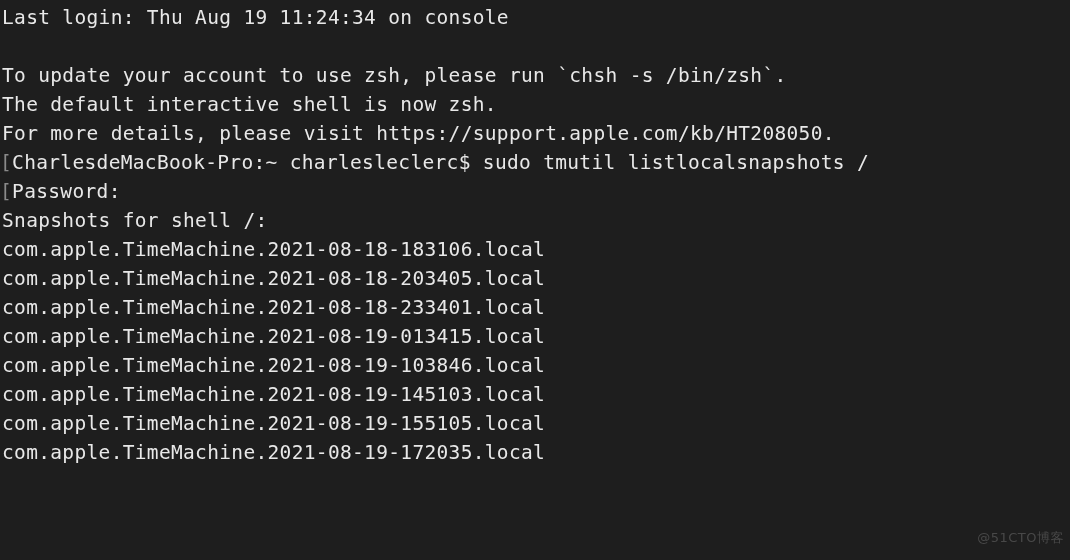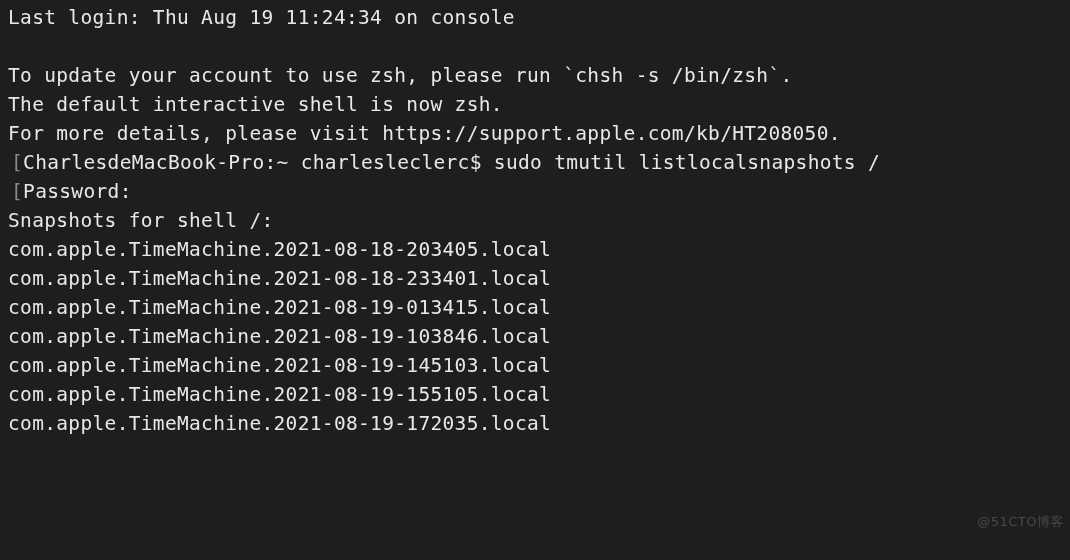--- a/index.html
+++ b/index.html
@@ -24,37 +24,37 @@
   #terminal-screen {
     position: absolute;
     left: 0;
     top: 0;
     right: 0;
     padding-top: 3px;
   }
   .term-line {
     height: 29px;
     white-space: pre;
-    padding-left: 8px;
+    padding-left: 2px;
     box-sizing: border-box;
   }
   
   .term-line.marked {
-    padding-left: 11px;
+    padding-left: 0;
   }
   .line-marker {
     color: #8a8a8a;
   }
   .blank-line {
     height: 29px;
   }
   #watermark {
     position: absolute;
     right: 6px;
-    bottom: 24px;
+    bottom: 8px;
     font-family: "DejaVu Sans", "Liberation Sans", sans-serif;
     font-size: 13px;
     letter-spacing: 0.5px;
     color: #6b6b6b;
     opacity: 0.55;
     white-space: pre;
     pointer-events: none;
   }
 </style>
 </head>
@@ -71,20 +71,21 @@
     <div class="term-line">To update your account to use zsh, please run `chsh -s /bin/zsh`.</div>
     <div class="term-line">The default interactive shell is now zsh.</div>
     <div class="term-line">For more details, please visit https://support.apple.com/kb/HT208050.</div>
 
     <div class="term-line marked"><span class="line-marker">[</span><span>CharlesdeMacBook-Pro:~ charlesleclerc$ </span><span>sudo tmutil listlocalsnapshots /</span></div>
 
     <div class="term-line marked"><span class="line-marker">[</span><span>Password:</span></div>
 
     <div class="term-line">Snapshots for shell /:</div>
 
+    <div class="term-line">com.apple.TimeMachine.2021-08-18-183106.local</div>
     <div class="term-line">com.apple.TimeMachine.2021-08-18-203405.local</div>
     <div class="term-line">com.apple.TimeMachine.2021-08-18-233401.local</div>
     <div class="term-line">com.apple.TimeMachine.2021-08-19-013415.local</div>
     <div class="term-line">com.apple.TimeMachine.2021-08-19-103846.local</div>
     <div class="term-line">com.apple.TimeMachine.2021-08-19-145103.local</div>
     <div class="term-line">com.apple.TimeMachine.2021-08-19-155105.local</div>
     <div class="term-line">com.apple.TimeMachine.2021-08-19-172035.local</div>
 
   </div>
 

